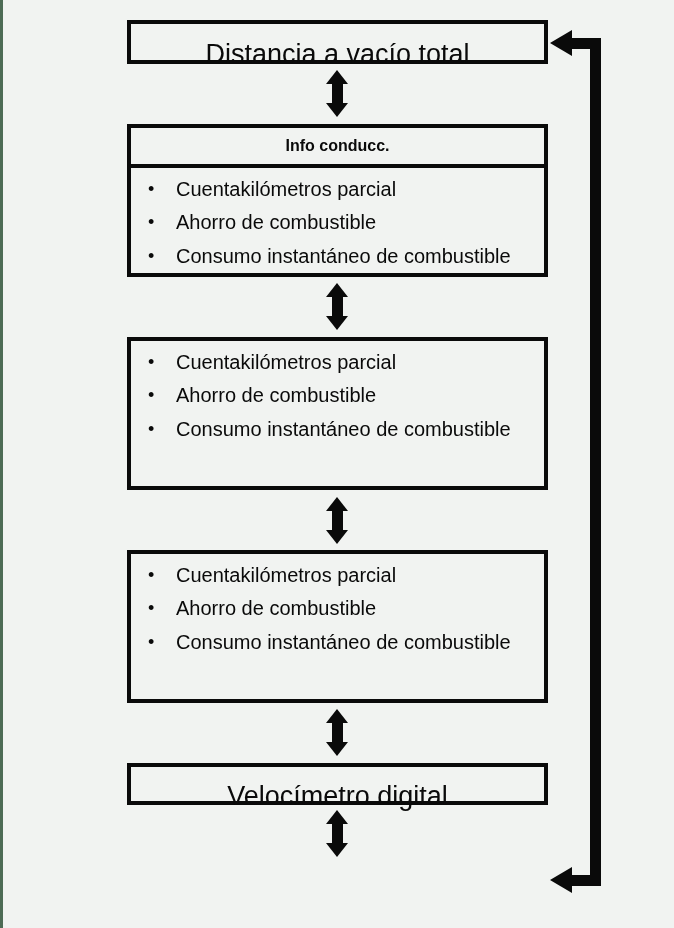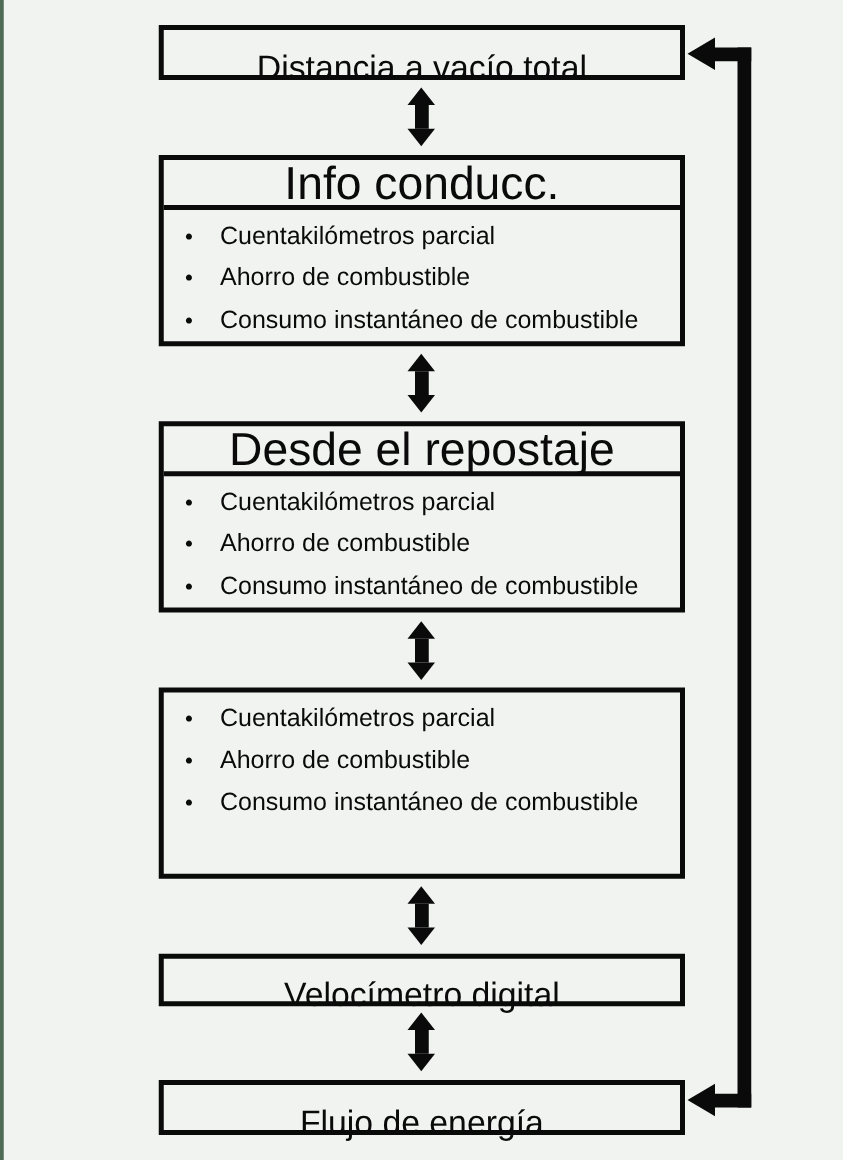--- a/index.html
+++ b/index.html
@@ -45,22 +45,22 @@
     margin-top: 23px;
   }
   .group .header {
     height: 36px;
     border-bottom: 4px solid #0a0a0a;
     display: flex;
     align-items: center;
     justify-content: center;
   }
   .group .header .title {
-    font-size: 37px;
-    font-weight: normal;
+    font-size: 16px;
+    font-weight: bold;
     line-height: 1;
     white-space: nowrap;
   }
   .group .body {
     box-sizing: border-box;
     height: 109px;
     padding: 4px 6px 4px 17px;
     display: flex;
     flex-direction: column;
     justify-content: space-around;
@@ -195,23 +195,20 @@
     </div>
   </div>
 
   <div class="varrow" id="arrow-1">
     <span class="head-up"></span>
     <span class="shaft"></span>
     <span class="head-down"></span>
   </div>
 
   <div class="node group" id="node-2">
-    <div class="header">
-      <span class="title">Desde el repostaje</span>
-    </div>
     <div class="body">
       <ul>
         <li>
           <span class="bullet">•</span>
           <span>Cuentakilómetros parcial</span>
         </li>
         <li>
           <span class="bullet">•</span>
           <span>Ahorro de combustible</span>
         </li>
@@ -257,23 +254,20 @@
   <div class="node simple" id="node-4">
     <span class="title">Velocímetro digital</span>
   </div>
 
   <div class="varrow" id="arrow-4">
     <span class="head-up"></span>
     <span class="shaft"></span>
     <span class="head-down"></span>
   </div>
 
-  <div class="node simple" id="node-5">
-    <span class="title">Flujo de energía</span>
-  </div>
 
   <div class="loop-vert"></div>
   <div class="loop-stub-top"></div>
   <div class="loop-stub-bottom"></div>
   <div class="loop-head top"></div>
   <div class="loop-head bottom"></div>
 
 </div>
 
 </body></html>

